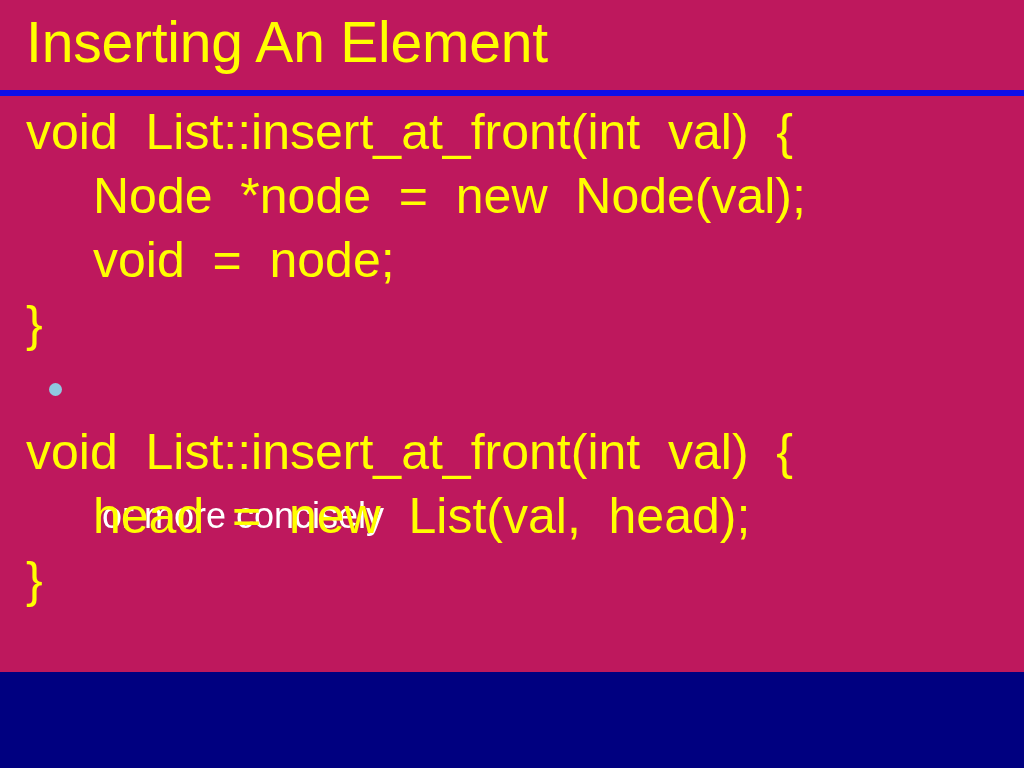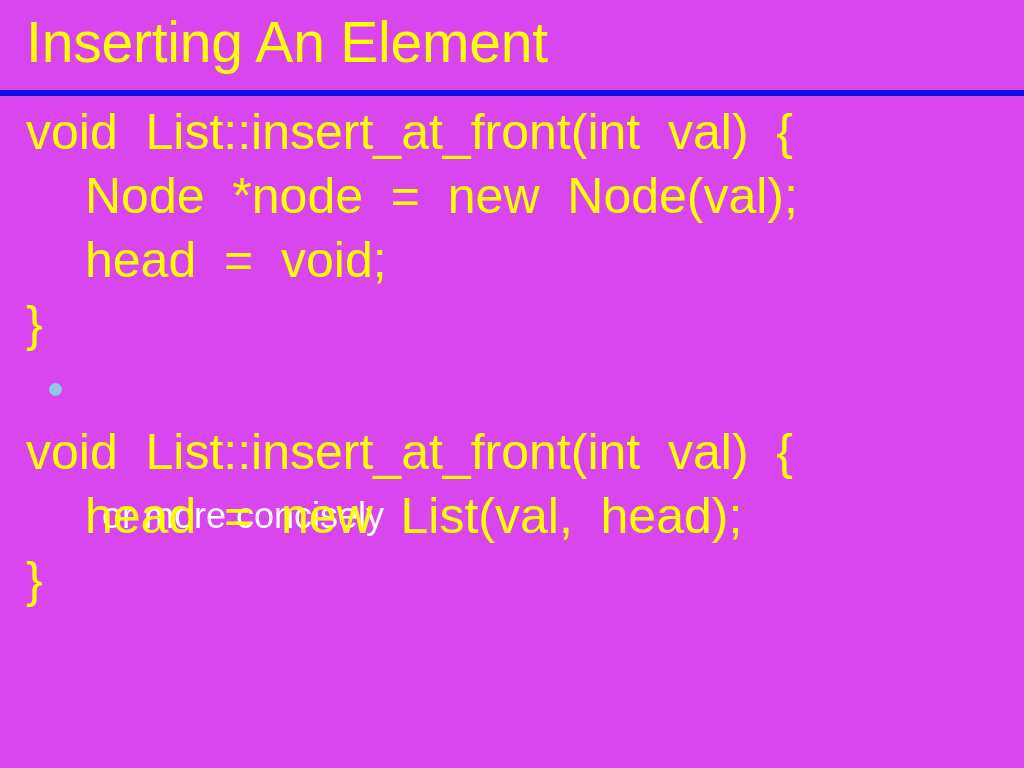--- a/index.html
+++ b/index.html
@@ -12,22 +12,22 @@
     height: 768px;
     overflow: hidden;
     background: #000080;
     font-family: "Liberation Sans", sans-serif;
     -webkit-font-smoothing: antialiased;
   }
 
   #slide {
     position: relative;
     width: 1024px;
-    height: 768px;
-    background: #d946ef;
+    height: 672px;
+    background: #be185d;
     box-sizing: border-box;
   }
 
   
   #title-area {
     position: absolute;
     left: 0;
     top: 0;
     width: 1024px;
     height: 92px;
@@ -73,20 +73,21 @@
     font-size: 50px;
     line-height: 64px;
     height: 64px;
     font-weight: normal;
     white-space: pre;
     letter-spacing: 0px;
     padding-left: 26px;
   }
   .code-line.indent-1 {
     padding-left: 85px;
+    margin-left: 8px;
   }
 
   .bullet-line {
     position: relative;
     height: 64px;
     line-height: 64px;
     padding-left: 42px;
     color: #ffffff;
     font-size: 36px;
     white-space: pre;
@@ -113,21 +114,21 @@
     <h1 id="slide-title">Inserting An Element</h1>
   </div>
 
   <div id="title-rule"></div>
 
   <div id="body-area">
 
     <div>
       <div class="code-line">void  List::insert_at_front(int  val)  {</div>
       <div class="code-line indent-1">Node  *node  =  new  Node(val);</div>
-      <div class="code-line indent-1">head  =  void;</div>
+      <div class="code-line indent-1">void  =  node;</div>
       <div class="code-line">}</div>
     </div>
 
     <div class="bullet-line">
       <span class="bullet-dot"></span>
       <span class="bullet-text">or more concisely</span>
     </div>
 
     <div>
       <div class="code-line">void  List::insert_at_front(int  val)  {</div>

